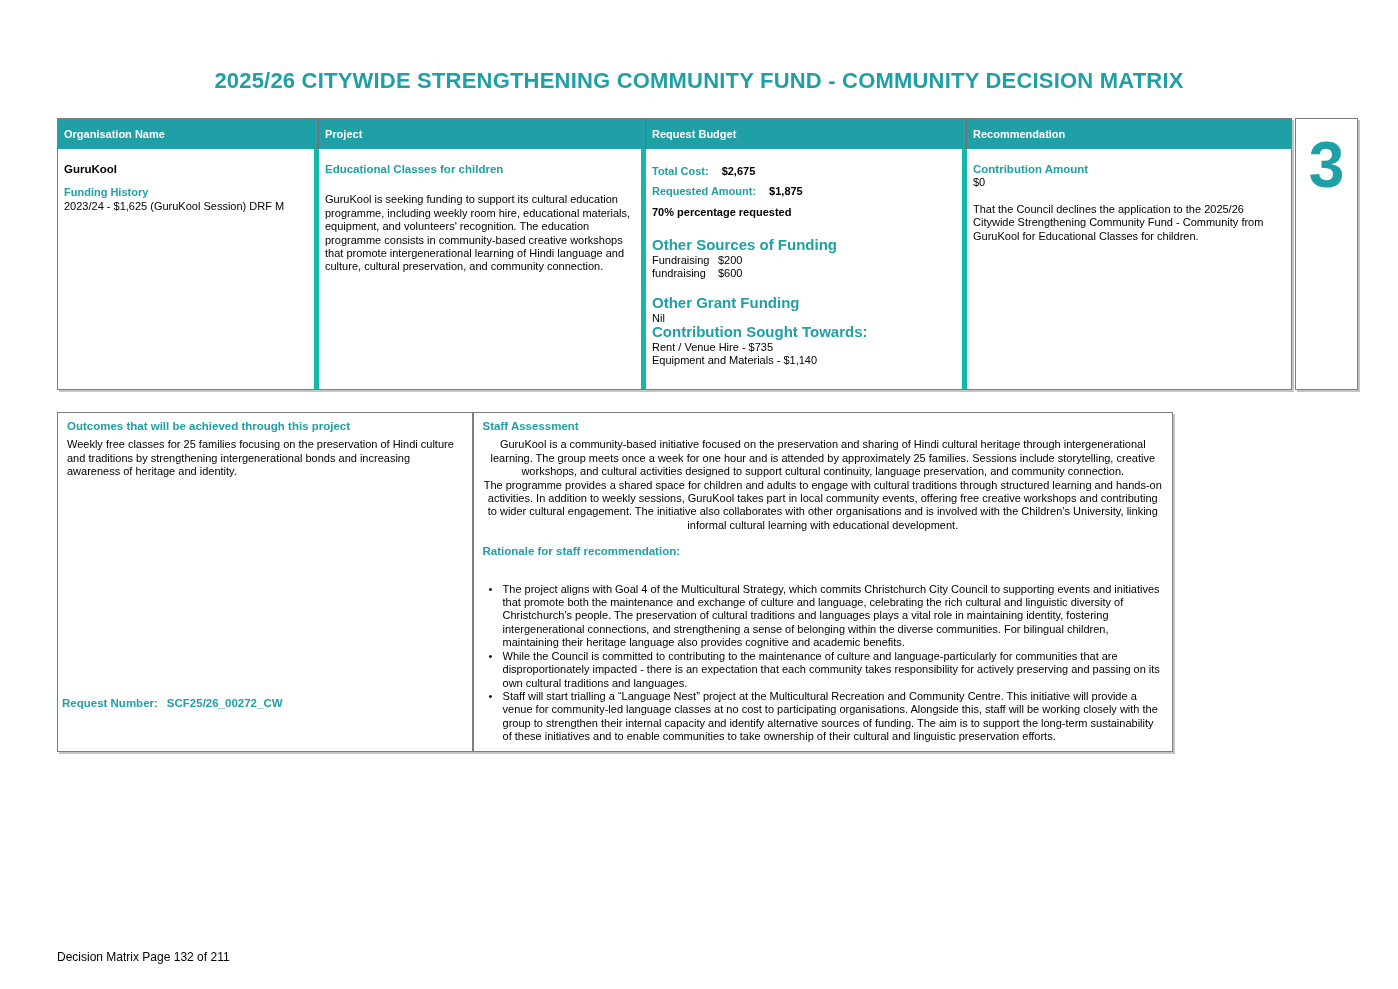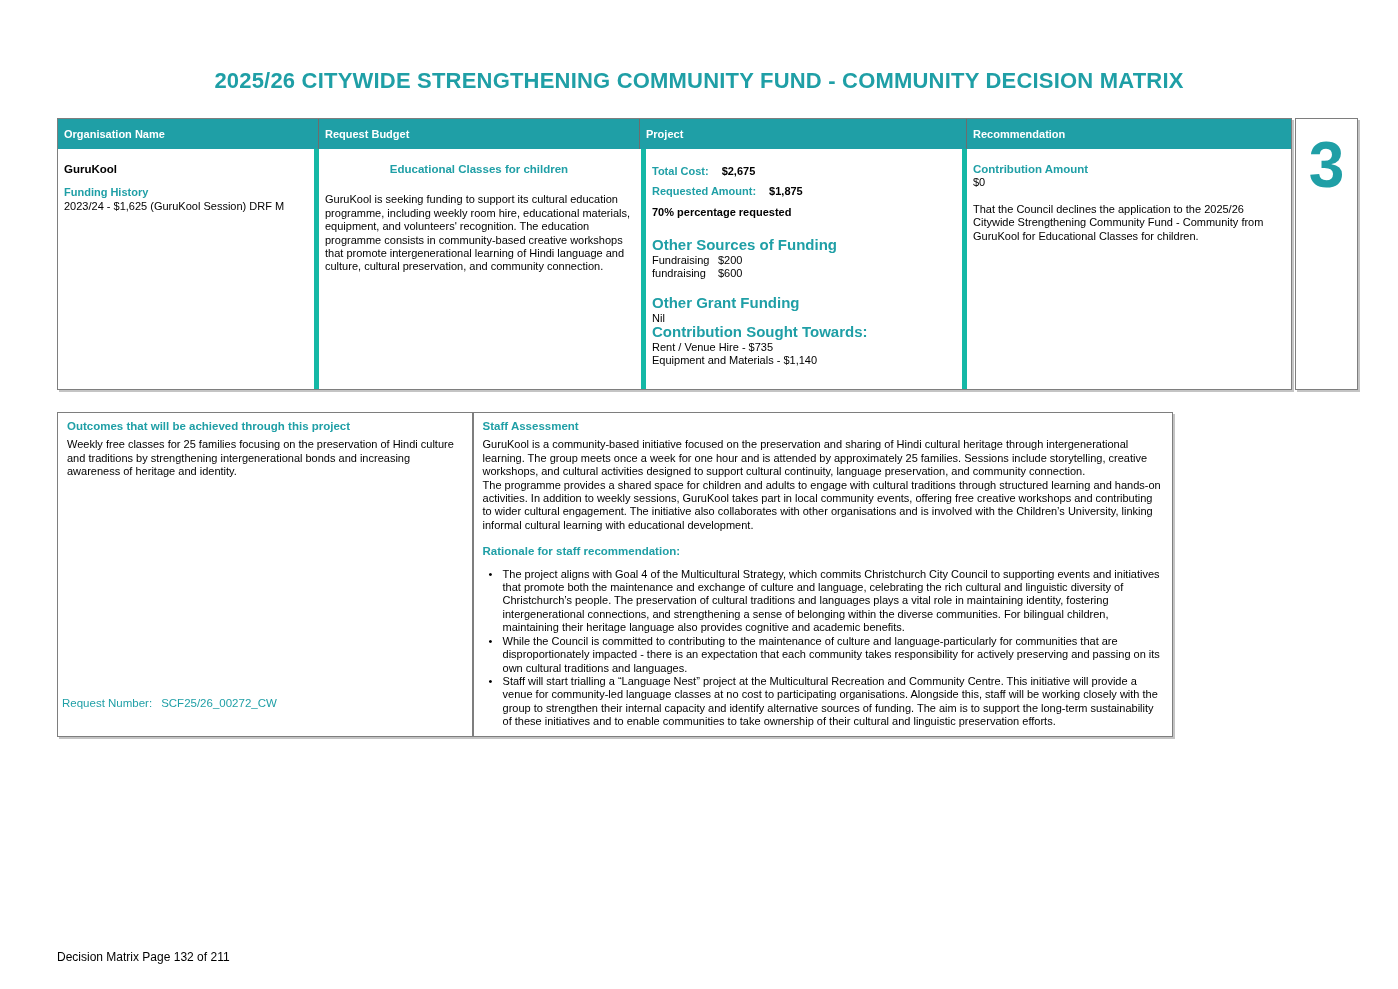--- a/index.html
+++ b/index.html
@@ -21,21 +21,21 @@
   .th:last-child { border-right:none; }
   .tbody { display:flex; flex:1; }
   .td { font-size:11px; line-height:13.4px; padding:14px 8px 6px 6px; border-right:5px solid #14b8a6; }
   .td:last-child { border-right:none; }
   .col-org { width:261px; } .col-project { width:327px; } .col-budget { width:321px; } .col-rec { width:324px; flex:1; }
 
   .teal { color:var(--accent); }
   .bold { font-weight:bold; }
 
   .org-name { font-weight:bold; margin-bottom:10px; font-size:11.5px; }
-  .proj-title { font-size:11.5px; margin-bottom:17px;text-align:center; }
+  .proj-title { font-size:11.5px; margin-bottom:17px; }
 
   .budget-cell { padding-top:16px; }
   .b-line { margin-bottom:7px; }
   .b-line .val { margin-left:13px; }
   .pct { font-weight:bold; margin-bottom:19px; }
   .group-head { margin-bottom:2px; font-size:15px; }
   .src-name { display:inline-block; min-width:66px; }
   .mb16 { margin-bottom:16px; } .mb17 { }
 
   .rec-amt { margin-bottom:13px; }
@@ -45,45 +45,45 @@
                    box-shadow:2px 2px 0 var(--shadow); text-align:center; }
   .priority-number { font-size:64px; font-weight:bold; color:var(--accent); line-height:1; margin-top:14px; }
 
   
   .lower-row { position:absolute; top:412px; left:57px; width:1116px; display:flex; align-items:stretch; }
   .box { background:#fff; border:1px solid var(--border); box-shadow:2px 2px 0 var(--shadow);
          padding:7px 9px; font-size:11px; line-height:13.4px; min-height:273px; }
   .outcomes-box { width:481px; }
   .staff-box { width:813px; }
   .box-heading { font-size:11.5px; margin-bottom:5px; }
-  .staff-box p { margin:0; }
-  .rationale-heading { font-size:11.5px; margin-top:13px; margin-bottom:9px; }
+  .staff-box p { margin:0;text-align:center; }
+  .rationale-heading { font-size:11.5px; margin-top:13px; margin-bottom:24px; }
   .bullet { display:flex; margin:0 0 0 4px; }
   .bullet .dot { width:16px; flex:none; text-align:left; padding-left:2px; }
   .bullet .btext { flex:1; }
 
-  .request-number { position:absolute; top:697px; left:62px; font-size:11.5px; font-weight:normal; color:var(--accent); }
+  .request-number { position:absolute; top:697px; left:62px; font-size:11.5px; font-weight:bold; color:var(--accent); }
   .request-number .rn-value { margin-left:9px; }
 
   .footer { position:absolute; top:950px; left:57px; font-size:12px; }
   .footer b { font-weight:normal; }
 </style>
 </head>
 <body>
 
 <div class="page">
 
   <h1 class="title">2025/26 CITYWIDE STRENGTHENING COMMUNITY FUND - COMMUNITY DECISION MATRIX</h1>
 
   <div class="matrix-table">
     <div class="table-main">
       <div class="thead">
         <div class="th col-org">Organisation Name</div>
+        <div class="th col-project">Project</div>
         <div class="th col-budget">Request Budget</div>
-        <div class="th col-project">Project</div>
         <div class="th col-rec">Recommendation</div>
       </div>
       <div class="tbody">
 
         <div class="td col-org">
           <div class="org-name">GuruKool</div>
           <div class="teal bold">Funding History</div>
           <div>2023/24 - $1,625 (GuruKool Session) DRF M</div>
         </div>
 

